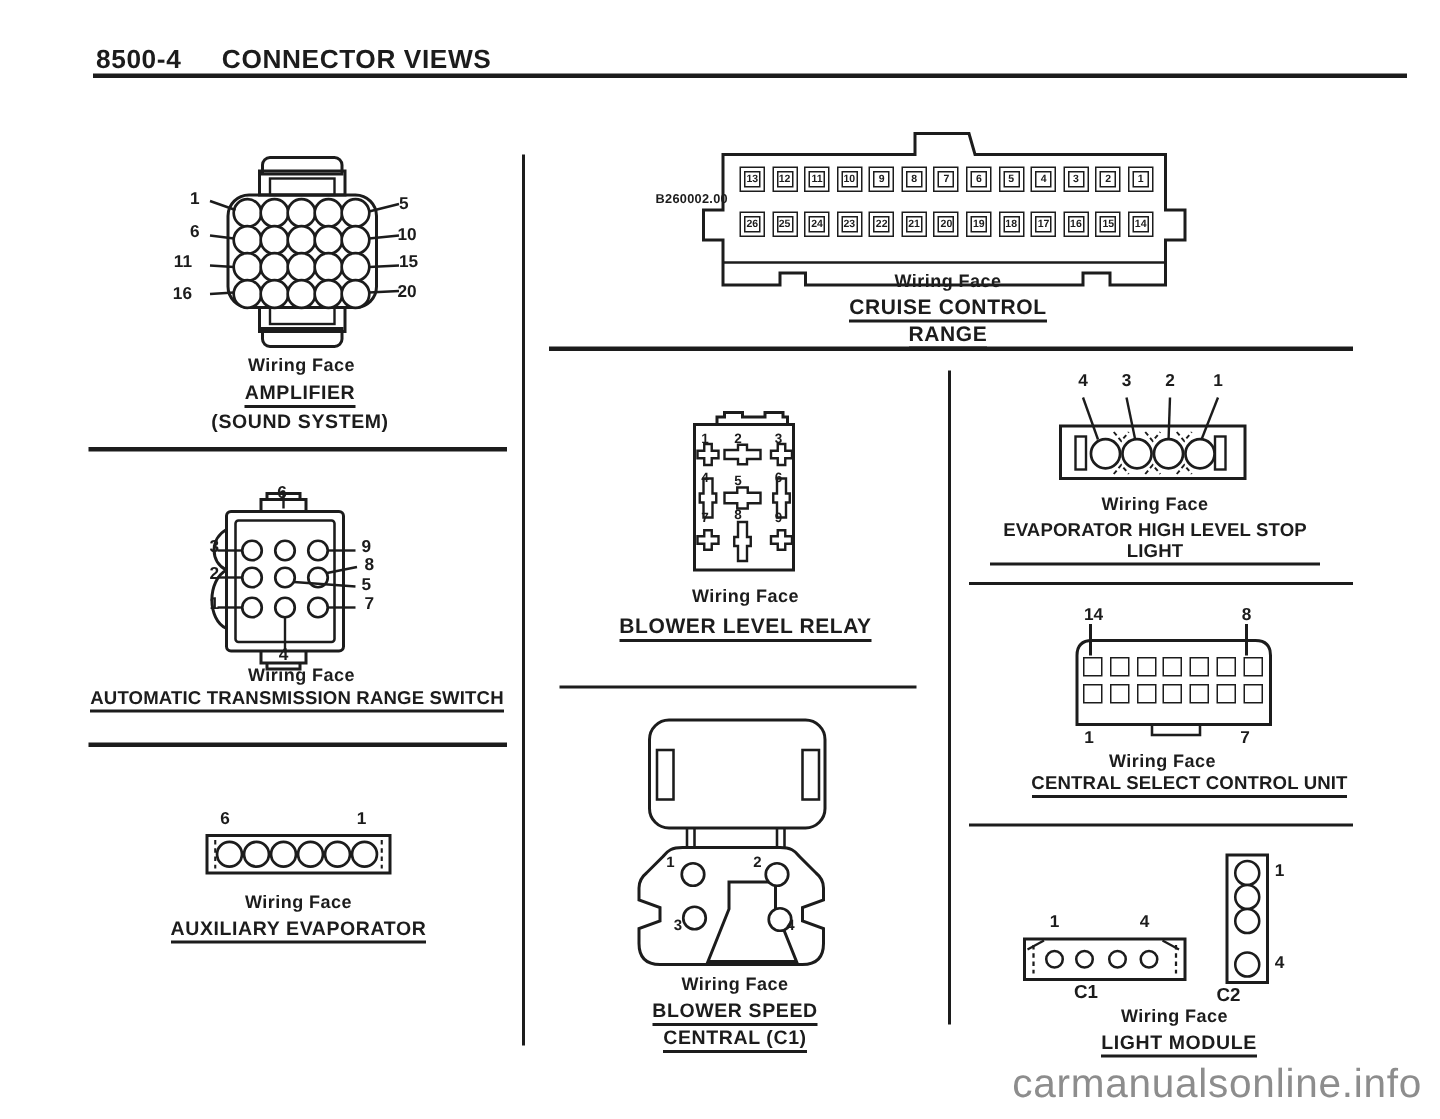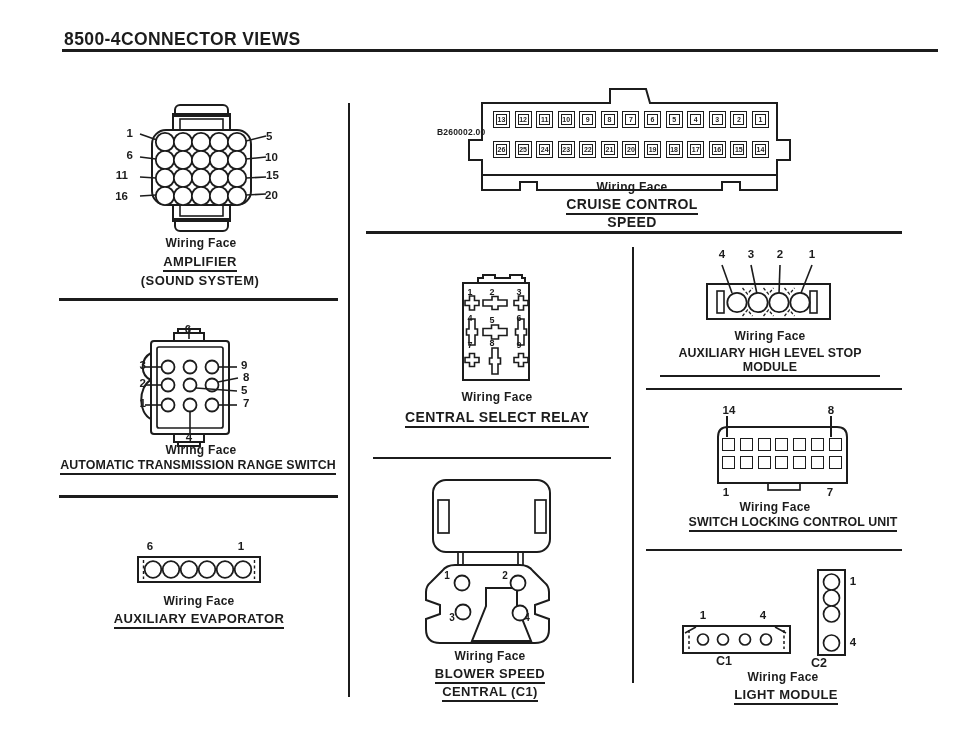--- a/index.html
+++ b/index.html
@@ -1,20 +1,20 @@
 <!DOCTYPE html>
 <html><head>
 <meta charset="utf-8">
 <style>
   * { margin:0; padding:0; box-sizing:border-box; }
   html,body { background:#ffffff; }
   body { font-family:"Liberation Sans", sans-serif; }
   .page { position:relative; width:960px; height:746px; background:#ffffff; color:#1c1c1c; overflow:hidden; }
   .rule { position:absolute; background:#1c1c1c; }
-  .hdr { position:absolute; left:64px; top:29px; display:flex; font-weight:bold; font-size:17.5px; letter-spacing:.4px; }
+  .hdr { position:absolute; left:64px; top:29px; display:flex; gap:27px; font-weight:bold; font-size:17.5px; letter-spacing:.4px; }
   .wf { position:absolute; width:140px; text-align:center; font-weight:bold; font-size:12px; letter-spacing:.3px; }
   .tbox { position:absolute; text-align:center; font-weight:bold; font-size:13px; letter-spacing:.4px; }
   .tbox.sm { font-size:12.4px; letter-spacing:.1px; }
   .ul { display:inline-block; border-bottom:2px solid #1c1c1c; padding-bottom:1px; }
   .pl { position:absolute; font-weight:bold; font-size:11.5px; width:20px; text-align:center; }
   .pl.r { text-align:right; }
   .pl.l { text-align:left; }
   .npin { position:absolute; font-weight:bold; font-size:9px; width:12px; text-align:center; }
   .npin.md { font-size:10px; }
   .npin.lg { font-size:11.5px; }
@@ -251,21 +251,21 @@
       </div>
     <div class="cpin">
         <span>15</span>
       </div>
     <div class="cpin">
         <span>14</span>
       </div>
   </div>
   <div class="wf" style="left:562px;top:180px">Wiring Face</div>
   <div class="tbox" style="left:532px;top:196px;width:200px;font-size:14px"><span class="ul">CRUISE CONTROL</span></div>
-  <div class="tbox" style="left:532px;top:214px;width:200px;font-size:14px"><span class="ul">SPEED</span></div>
+  <div class="tbox" style="left:532px;top:214px;width:200px;font-size:14px"><span class="ul">RANGE</span></div>
 
   <svg class="draw" style="left:455px;top:275px" width="90" height="115" viewBox="0 0 90 115">
     <g fill="none" stroke="#1c1c1c" stroke-width="2">
       <path d="M23,8 V3 H28 V0 H40 V3 H55 V0 H67 V3 H70 V8"></path>
       <rect x="8" y="8" width="66" height="97"></rect>
     </g>
     <g fill="#ffffff" stroke="#1c1c1c" stroke-width="1.6">
       <path d="M14.5,21 H19.5 V25.5 H24 V30.5 H19.5 V35 H14.5 V30.5 H10 V25.5 H14.5 Z"></path>
       <path d="M37,21.5 H43 V25 H52 V31 H43 V34.5 H37 V31 H28 V25 H37 Z"></path>
       <path d="M63.5,21 H68.5 V25.5 H73 V30.5 H68.5 V35 H63.5 V30.5 H59 V25.5 H63.5 Z"></path>
@@ -280,21 +280,21 @@
   <div class="npin" style="left:464px;top:287px">1</div>
   <div class="npin" style="left:486px;top:287px">2</div>
   <div class="npin" style="left:513px;top:287px">3</div>
   <div class="npin" style="left:464px;top:313px">4</div>
   <div class="npin" style="left:486px;top:315px">5</div>
   <div class="npin" style="left:513px;top:313px">6</div>
   <div class="npin" style="left:464px;top:340px">7</div>
   <div class="npin" style="left:486px;top:338px">8</div>
   <div class="npin" style="left:513px;top:340px">9</div>
   <div class="wf" style="left:427px;top:390px">Wiring Face</div>
-  <div class="tbox" style="left:397px;top:409px;width:200px;font-size:14px"><span class="ul">CENTRAL SELECT RELAY</span></div>
+  <div class="tbox" style="left:397px;top:409px;width:200px;font-size:14px"><span class="ul">BLOWER LEVEL RELAY</span></div>
 
   <svg class="draw" style="left:425px;top:473px" width="135" height="177" viewBox="0 0 135 177">
     <g fill="none" stroke="#1c1c1c" stroke-width="2">
       <rect x="8" y="7" width="117" height="72" rx="13"></rect>
       <rect x="13" y="27" width="11" height="33" stroke-width="1.7"></rect>
       <rect x="110" y="27" width="11" height="33" stroke-width="1.7"></rect>
       <path d="M33,79 V92 M38,79 V92 M93,79 V92 M98,79 V92" stroke-width="1.7"></path>
       <path d="M30,92 L95,92 C102,92 105,94 108,98 L119,109 Q124,113 124,119 L124,127 L110,132 L110,141 L124,146 L124,156 Q124,170 110,170 L15,170 Q1,170 1,156 L1,146 L15,141 L15,132 L1,127 L1,119 Q1,113 6,109 L17,98 C20,94 23,92 30,92 Z"></path>
       <path d="M61,115 H92 V133 L106,168 H47 L61,133 Z"></path>
     </g>
@@ -336,21 +336,21 @@
     <g stroke="#1c1c1c" stroke-width="1.3" fill="none" stroke-dasharray="3,2">
       <path d="M42.5,25 L47.5,31 L52.5,25"></path>
         <path d="M42.5,53 L47.5,47 L52.5,53"></path>
       <path d="M63.5,25 L68.5,31 L73.5,25"></path>
         <path d="M63.5,53 L68.5,47 L73.5,53"></path>
       <path d="M84.5,25 L89.5,31 L94.5,25"></path>
         <path d="M84.5,53 L89.5,47 L94.5,53"></path>
     </g>
   </svg>
   <div class="wf" style="left:700px;top:329px">Wiring Face</div>
-  <div class="tbox sm" style="left:660px;top:346px;width:220px"><span class="ul">AUXILIARY HIGH LEVEL STOP MODULE</span></div>
+  <div class="tbox sm" style="left:660px;top:346px;width:220px"><span class="ul">EVAPORATOR HIGH LEVEL STOP LIGHT</span></div>
 
   <div class="npin lg" style="left:721px;top:404px;width:16px">14</div>
   <div class="npin lg" style="left:825px;top:404px">8</div>
   <svg class="draw" style="left:710px;top:416px" width="145" height="78" viewBox="0 0 145 78">
     <g fill="none" stroke="#1c1c1c" stroke-width="2">
       <path d="M17,0 V21"></path>
         <path d="M121,0 V21"></path>
       <path d="M8,67 V21 Q8,11 18,11 L127,11 Q137,11 137,21 V67 Z"></path>
       <rect x="58" y="67" width="32" height="7" stroke-width="1.7"></rect>
     </g>
@@ -369,21 +369,21 @@
       <div class="sq"></div>
       <div class="sq"></div>
       <div class="sq"></div>
       <div class="sq"></div>
       <div class="sq"></div>
       <div class="sq"></div>
   </div>
   <div class="npin lg" style="left:720px;top:486px">1</div>
   <div class="npin lg" style="left:824px;top:486px">7</div>
   <div class="wf" style="left:705px;top:500px">Wiring Face</div>
-  <div class="tbox sm" style="left:678px;top:515px;width:230px"><span class="ul">SWITCH LOCKING CONTROL UNIT</span></div>
+  <div class="tbox sm" style="left:678px;top:515px;width:230px"><span class="ul">CENTRAL SELECT CONTROL UNIT</span></div>
 
   <div class="npin lg" style="left:697px;top:609px">1</div>
   <div class="npin lg" style="left:757px;top:609px">4</div>
   <svg class="draw" style="left:680px;top:618px" width="115" height="42" viewBox="0 0 115 42">
     <rect x="3" y="8" width="107" height="27" fill="none" stroke="#1c1c1c" stroke-width="2"></rect>
     <g stroke="#1c1c1c" stroke-width="1.5" fill="none">
       <path d="M5,15 L16,9"></path>
         <path d="M95,9 L106,15"></path>
       <path d="M9,12 V31" stroke-dasharray="3,2.5"></path>
         <path d="M104,12 V31" stroke-dasharray="3,2.5"></path>
@@ -404,14 +404,15 @@
         <circle cx="18.5" cy="49" r="8"></circle>
         <circle cx="18.5" cy="78" r="8"></circle>
     </g>
   </svg>
   <div class="npin lg" style="left:847px;top:575px">1</div>
   <div class="npin lg" style="left:847px;top:636px">4</div>
   <div class="cc" style="left:811px;top:656px">C2</div>
   <div class="wf" style="left:713px;top:670px">Wiring Face</div>
   <div class="tbox" style="left:686px;top:687px;width:200px"><span class="ul">LIGHT MODULE</span></div>
 
+  <div class="wm">carmanualsonline.info</div>
 
 </div>
 
 </body></html>

